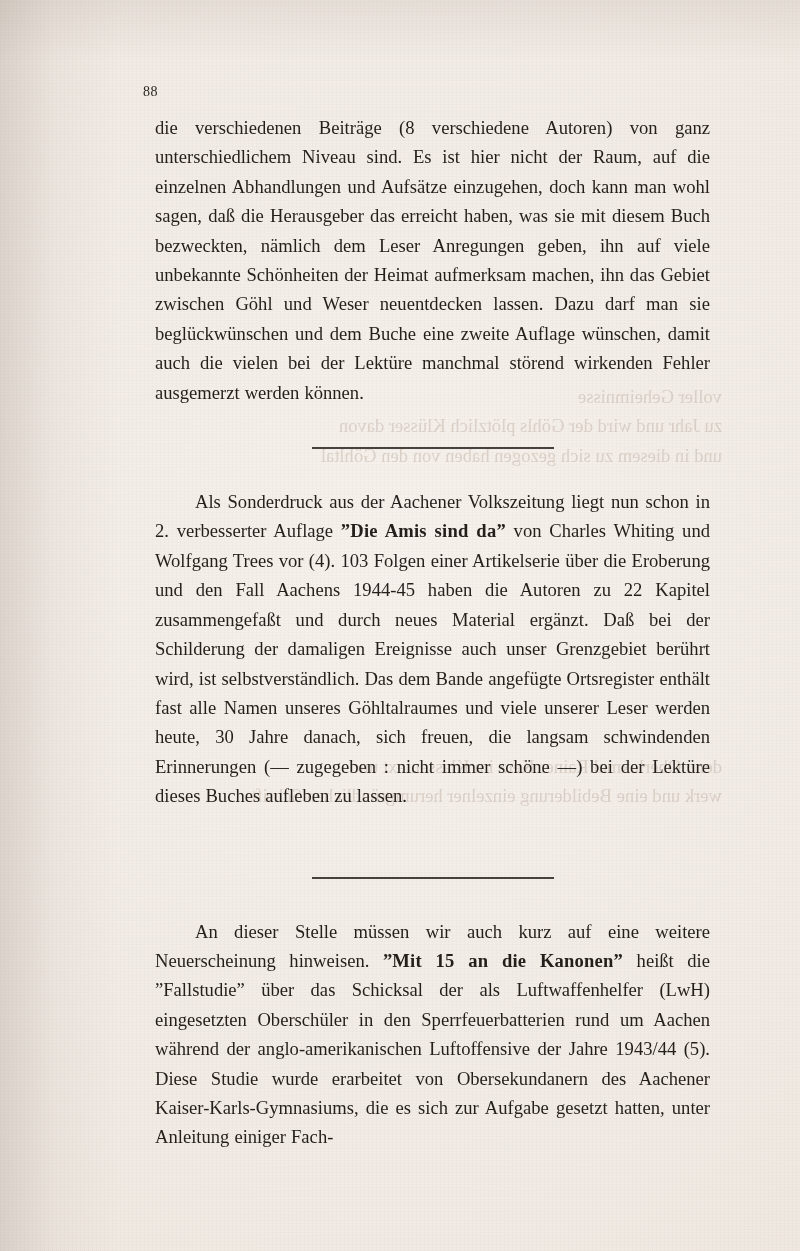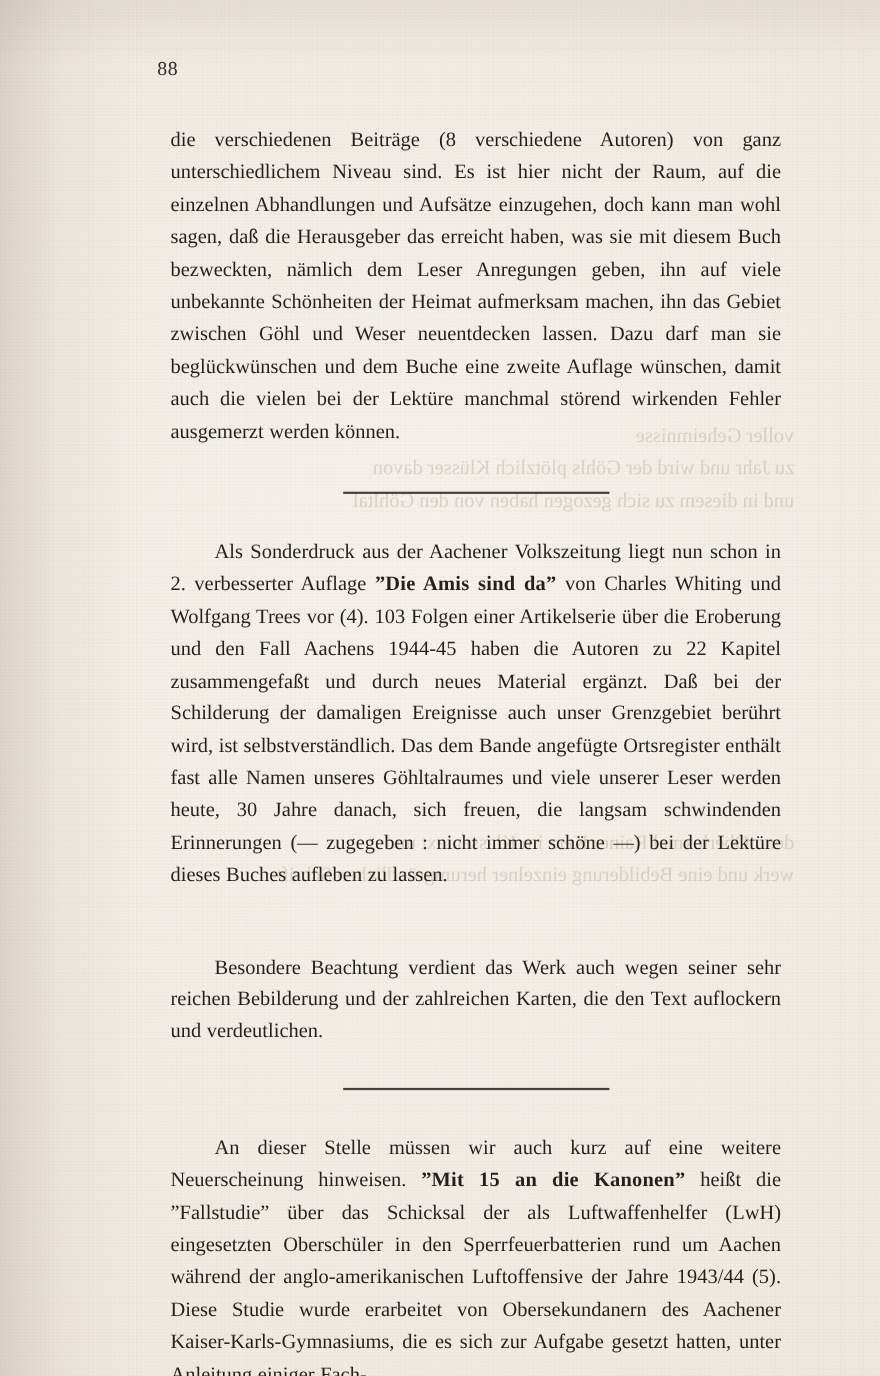--- a/index.html
+++ b/index.html
@@ -68,22 +68,22 @@
   }
 
   .page {
     position: absolute;
     inset: 0;
   }
 
   .folio {
     position: absolute;
     left: 143px;
-    top: 52px;
-    font-size: 18px;
+    top: 84px;
+    font-size: 14px;
     letter-spacing: 0.5px;
     color: #2b2622;
   }
 
   .textblock {
     position: absolute;
     left: 143px;
     top: 101px;
     width: 579px;
   }
@@ -150,21 +150,20 @@
     <div class="gap-a"></div>
     <div class="rule-wrap">
       <div class="rule"></div>
     </div>
     <div class="gap-b"></div>
 
     <p class="para indent"><span>Als Sonderdruck aus der Aachener Volkszeitung liegt nun schon in 2. verbesserter Auflage </span><b>”Die Amis sind da”</b><span> von Charles Whiting und Wolfgang Trees vor (4). 103 Folgen einer Artikelserie über die Eroberung und den Fall Aachens 1944-45 haben die Autoren zu 22 Kapitel zusammengefaßt und durch neues Material ergänzt. Daß bei der Schilderung der damaligen Ereignisse auch unser Grenzgebiet berührt wird, ist selbstverständlich. Das dem Bande angefügte Ortsregister enthält fast alle Namen unseres Göhltalraumes und viele unserer Leser werden heute, 30 Jahre danach, sich freuen, die langsam schwindenden Erinnerungen (— zugegeben : nicht immer schöne —) bei der Lektüre dieses Buches aufleben zu lassen.</span></p>
 
     <div class="gap-c"></div>
 
-    <p class="para indent">Besondere Beachtung verdient das Werk auch wegen seiner sehr reichen Bebilderung und der zahlreichen Karten, die den Text auflockern und verdeutlichen.</p>
 
     <div class="gap-d"></div>
     <div class="rule-wrap">
       <div class="rule"></div>
     </div>
     <div class="gap-e"></div>
 
     <p class="para indent"><span>An dieser Stelle müssen wir auch kurz auf eine weitere Neuerscheinung hinweisen. </span><b>”Mit 15 an die Kanonen”</b><span> heißt die ”Fallstudie” über das Schicksal der als Luftwaffenhelfer (LwH) eingesetzten Oberschüler in den Sperrfeuerbatterien rund um Aachen während der anglo-amerikanischen Luftoffensive der Jahre 1943/44 (5). Diese Studie wurde erarbeitet von Obersekundanern des Aachener Kaiser-Karls-Gymnasiums, die es sich zur Aufgabe gesetzt hatten, unter Anleitung einiger Fach-</span></p>
 
   </div>

